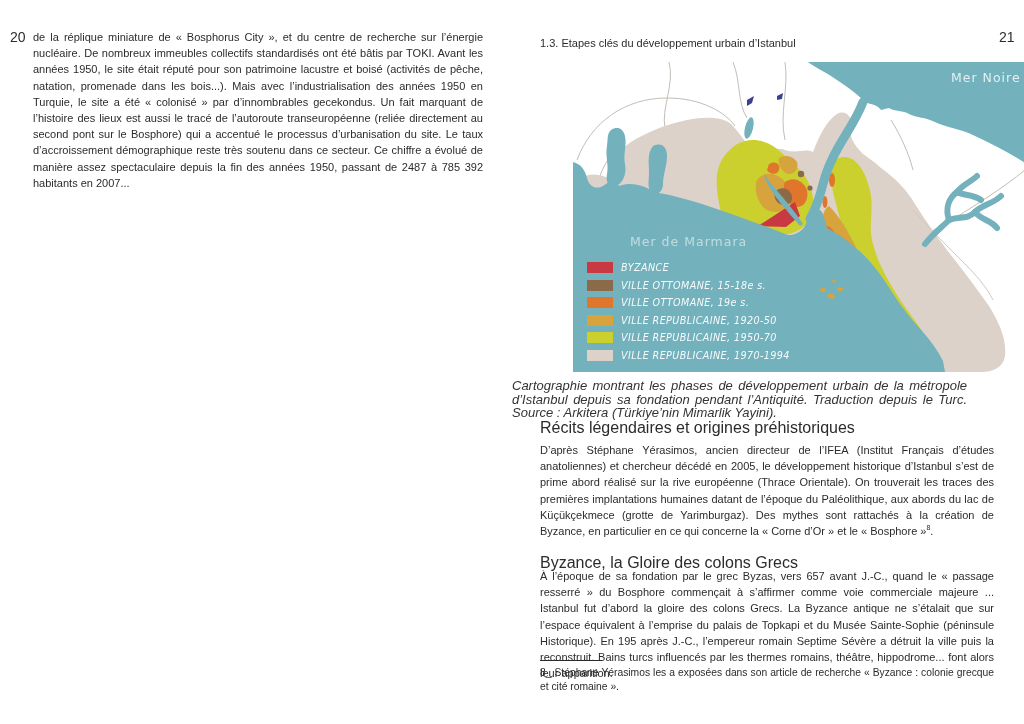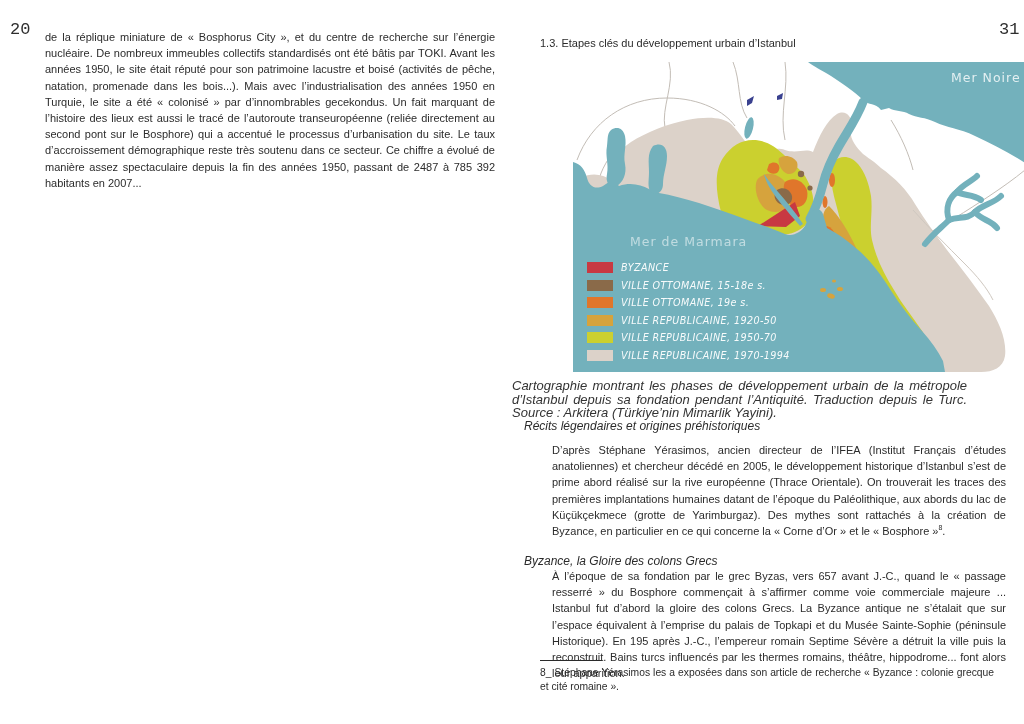--- a/index.html
+++ b/index.html
@@ -1,56 +1,56 @@
 <!DOCTYPE html>
 <html><head>
 <meta charset="utf-8">
 <style>
   html,body{margin:0;padding:0;}
   body{
     width:1024px;height:724px;position:relative;background:#ffffff;
     font-family:"Liberation Sans","DejaVu Sans",sans-serif;color:#262626;
     overflow:hidden;
   }
-  .pagenum{position:absolute;top:20px;font-size:17px;color:#2e2e2e;font-family:Liberation Mono, monospace;}
+  .pagenum{position:absolute;top:29px;font-size:14px;color:#2e2e2e;}
   #pagenum-left{left:10px;}
   #pagenum-right{left:999px;}
   .body-text{
     position:absolute;width:452px;font-size:11px;line-height:16.2px;
-    text-align:justify;color:#2b2b2b;margin-left:12px;
+    text-align:justify;color:#2b2b2b;
   }
   #left-body{left:33px;top:29px;width:450px;}
   #section-heading{position:absolute;left:540px;top:29px;width:430px;font-size:11px;color:#2b2b2b;margin-top:8px;}
   #map-figure{position:absolute;left:540px;top:62px;width:454px;height:310px;padding-left:33px;}
   #map-figure svg{display:block;width:454px;height:310px;}
   #caption{
     position:absolute;left:512px;top:379px;width:455px;
     font-size:13px;line-height:13.6px;font-style:italic;text-align:justify;color:#333;
   }
-  .subheading{position:absolute;left:524px;font-size:12px;color:#2b2b2b;font-style:italic;}
+  .subheading{position:absolute;left:540px;font-size:16px;color:#2b2b2b;}
   #subheading-1{top:419px;}
   #subheading-2{top:546px;margin-top:8px;}
   #para-1{left:540px;top:442px;width:454px;}
   #para-2{left:540px;top:568px;width:454px;}
   sup{font-size:7px;line-height:0;}
   #footnote-rule{position:absolute;left:540px;top:660px;width:62px;border-top:1.2px solid #2b2b2b;height:0;}
   #footnote{position:absolute;left:540px;top:666px;width:454px;font-size:10.3px;line-height:13.8px;text-align:justify;color:#2b2b2b;}
   
   .sea-label{font-family:"DejaVu Sans",sans-serif;font-size:12.5px;letter-spacing:1px;fill:#ffffff;opacity:.8;}
   .sea-label.marmara{opacity:.55;}
   .legend-label{font-family:"DejaVu Sans",sans-serif;font-style:italic;font-size:9.6px;letter-spacing:.4px;fill:#ffffff;opacity:.95;}
 </style>
 </head>
 <body>
 
 <div id="pagenum-left" class="pagenum">20</div>
 <div id="left-body" class="body-text">de la réplique miniature de « Bosphorus City », et du centre de recherche sur l’énergie nucléaire. De nombreux immeubles collectifs standardisés ont été bâtis par TOKI. Avant les années 1950, le site était réputé pour son patrimoine lacustre et boisé (activités de pêche, natation, promenade dans les bois...). Mais avec l’industrialisation des années 1950 en Turquie, le site a été « colonisé » par d’innombrables gecekondus. Un fait marquant de l’histoire des lieux est aussi le tracé de l’autoroute transeuropéenne (reliée directement au second pont sur le Bosphore) qui a accentué le processus d’urbanisation du site. Le taux d’accroissement démographique reste très soutenu dans ce secteur. Ce chiffre a évolué de manière assez spectaculaire depuis la fin des années 1950, passant de 2487 à 785 392 habitants en 2007...</div>
 
 <div id="section-heading">1.3. Etapes clés du développement urbain d’Istanbul</div>
-<div id="pagenum-right" class="pagenum">31</div>
+<div id="pagenum-right" class="pagenum">21</div>
 
 <div id="map-figure">
 <svg viewBox="0 0 454 310" xmlns="http://www.w3.org/2000/svg">
 
   <rect x="0" y="0" width="454" height="310" fill="#ffffff"></rect>
 
   <g fill="none" stroke-width="1" stroke="#c3bdb6">
     <path d="M4,98 C18,60 52,36 94,36 C128,36 152,50 162,64"></path>
     <path d="M36,96 C27,110 23,122 26,134"></path>
     <path d="M96,0 C102,22 88,46 92,66"></path>

